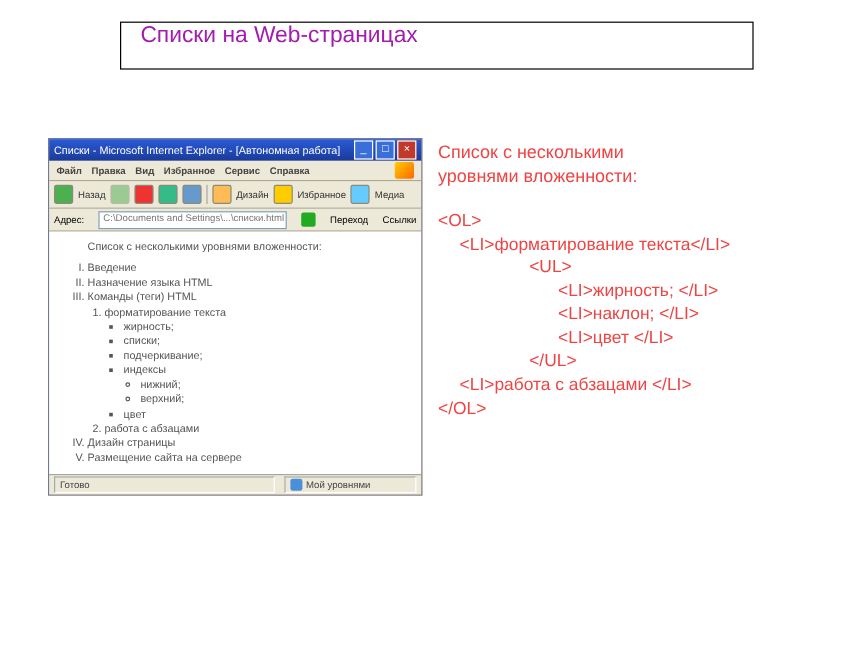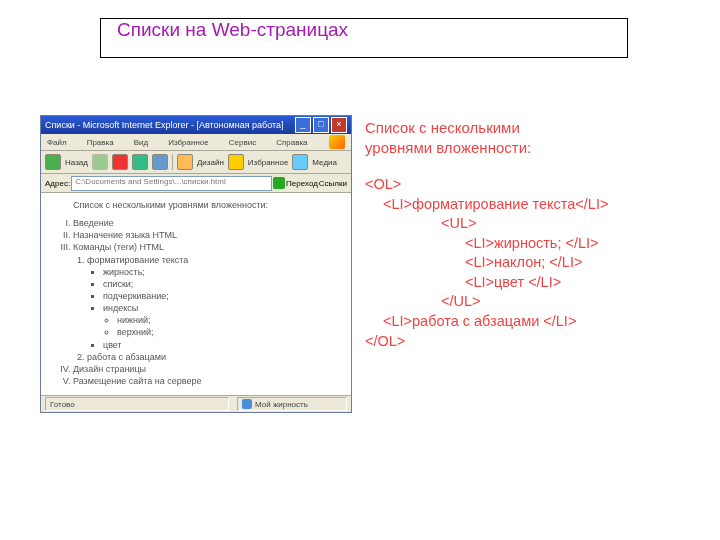--- a/index.html
+++ b/index.html
@@ -53,24 +53,25 @@
     line-height: 12px;
   }
   .bw-btn.close { background: #c0392b; }
   .bw-btn.min, .bw-btn.max { background: #3a6ed8; }
   .bw-menubar {
     height: 16px;
     background: #ece9d8;
     border-bottom: 1px solid #aca899;
     display: flex;
     align-items: center;
-    gap: 20px;
+    gap: 8px;
     padding: 0 6px;
     font-size: 8px;
     color: #444;
+    font-weight: bold;
   }
   .bw-menubar .logo {
     margin-left: auto;
     width: 16px; height: 14px;
     background: linear-gradient(135deg,#ffcc00,#ff6600);
     border-radius: 2px;
   }
   .bw-toolbar {
     height: 22px;
     background: #ece9d8;
@@ -96,21 +97,21 @@
   .tb-ico.home{background:#69c;}
   .tb-ico.search{background:#fb5;}
   .tb-ico.fav{background:#fc0;}
   .tb-ico.media{background:#6cf;}
   .bw-addr {
     height: 18px;
     background: #ece9d8;
     border-bottom: 1px solid #aca899;
     display: flex;
     align-items: center;
-    gap: 1px;
+    gap: 12px;
     padding: 0 4px;
     font-size: 8px;
   }
   .bw-addr .field {
     flex: 1;
     height: 13px;
     background: #fff;
     border: 1px solid #7f9db9;
     padding: 0 3px;
     color: #777;
@@ -266,21 +267,21 @@
         </ol>
       </li>
       <li>Дизайн страницы</li>
       <li>Размещение сайта на сервере</li>
     </ol>
   </div>
   <div class="bw-status">
     <div class="pane" style="flex:1">Готово</div>
     <div class="pane" style="width:100px">
       <span style="width:10px;height:10px;background:#4a90d9;border-radius:2px;margin-right:3px;"></span>
-      <span>Мой жирность</span>
+      <span>Мой уровнями</span>
     </div>
   </div>
 </div>
 
 <div class="right-col">
   <div class="right-heading">
     <span>Список с несколькими</span><br>
     <span>уровнями вложенности:</span>
   </div>
   <div class="code-block"><span>&lt;OL&gt;</span>

